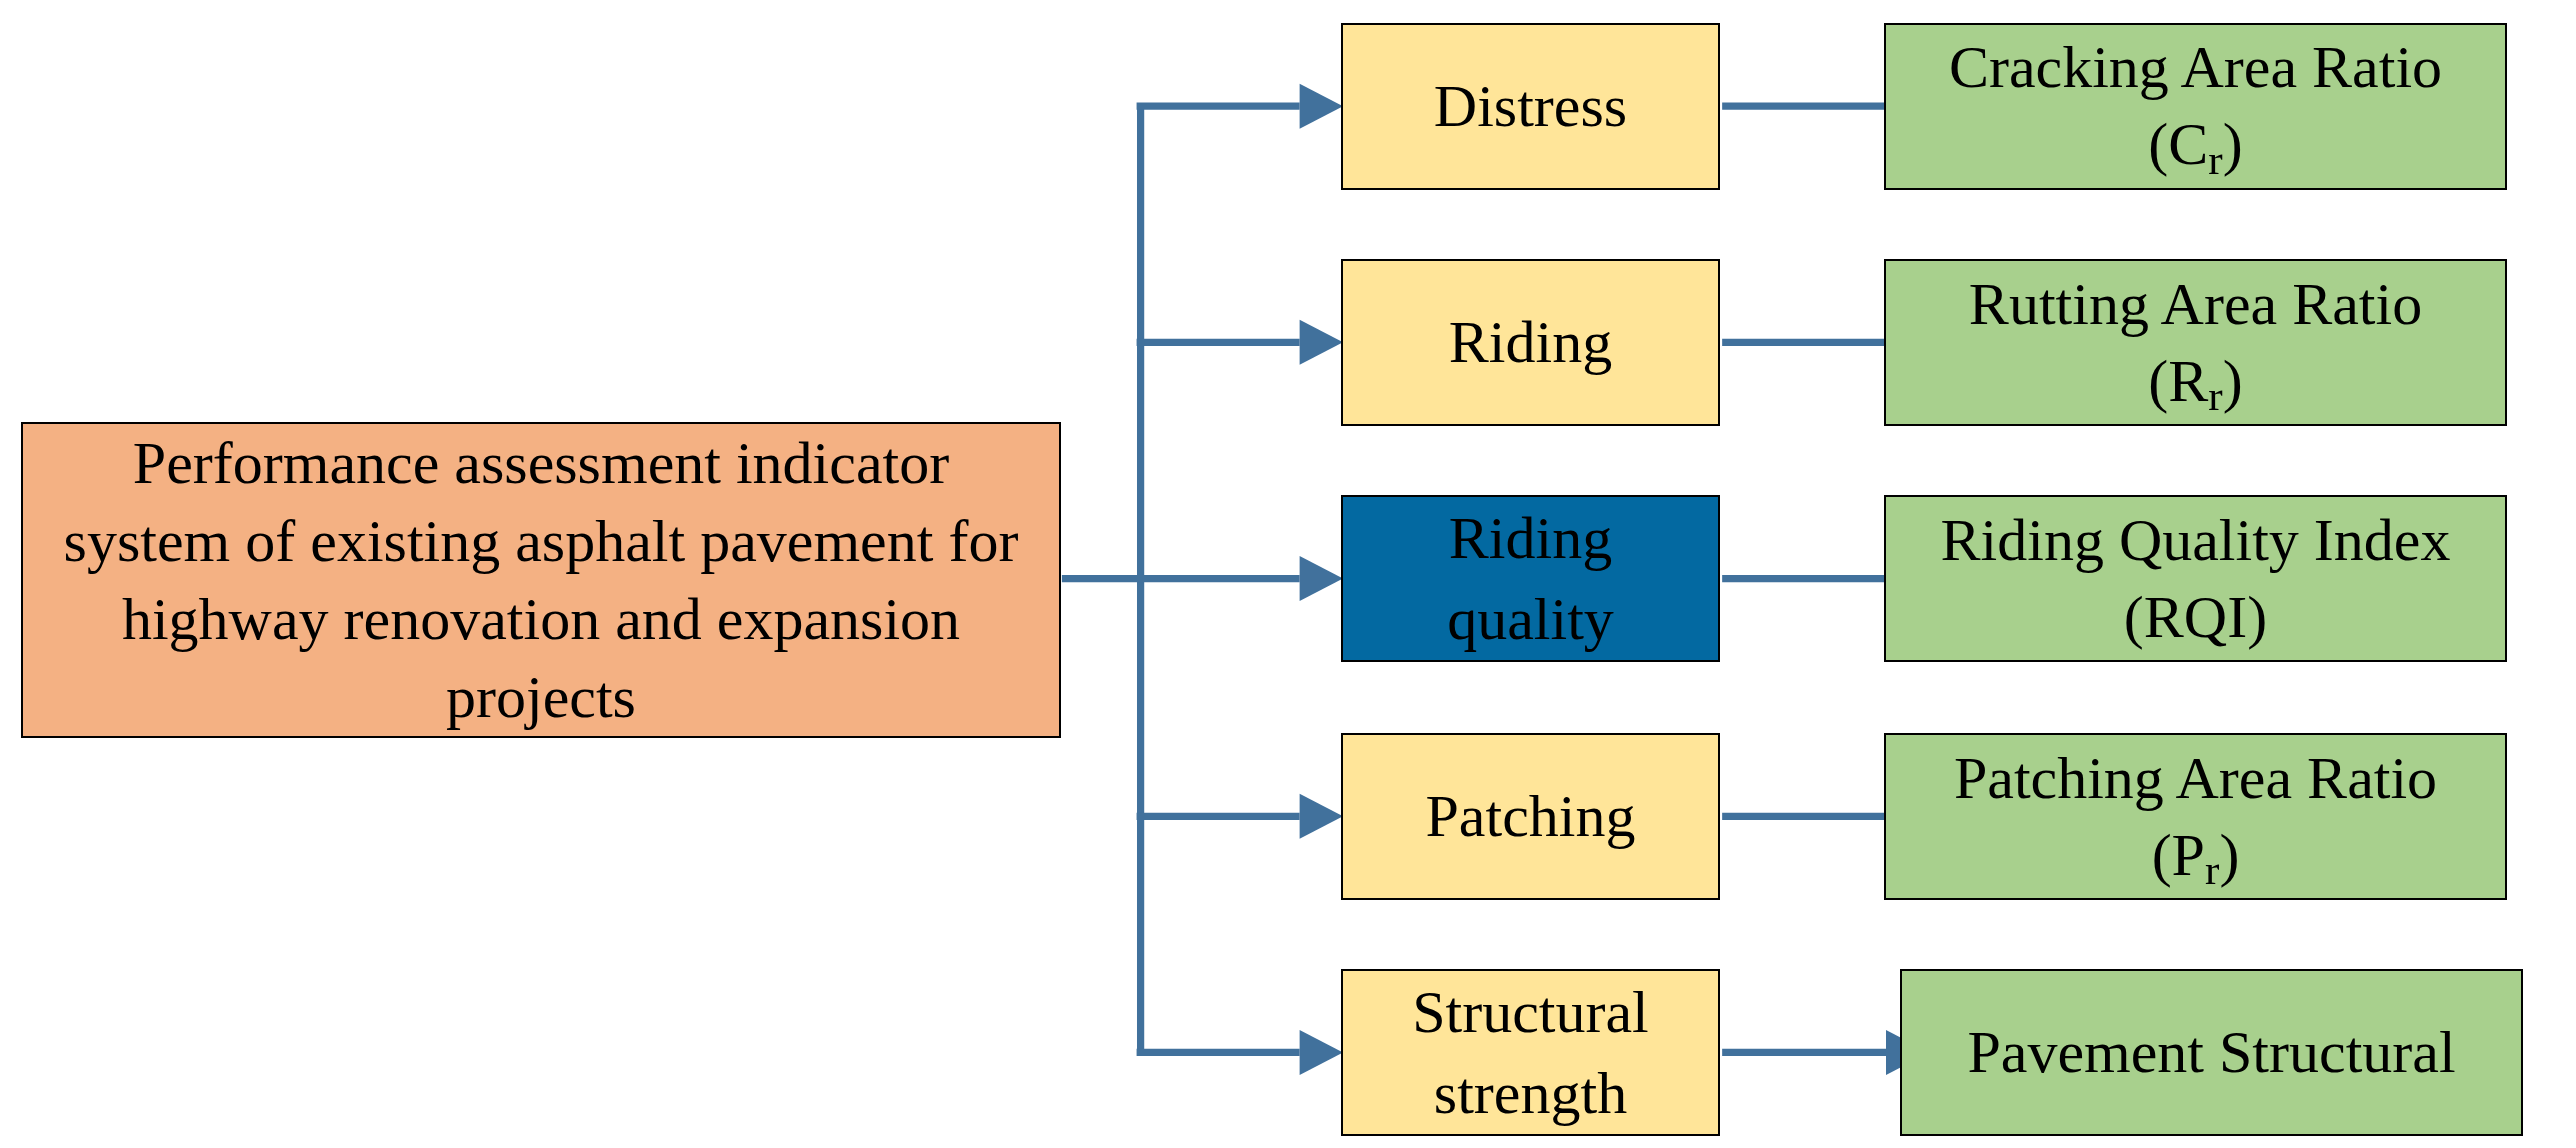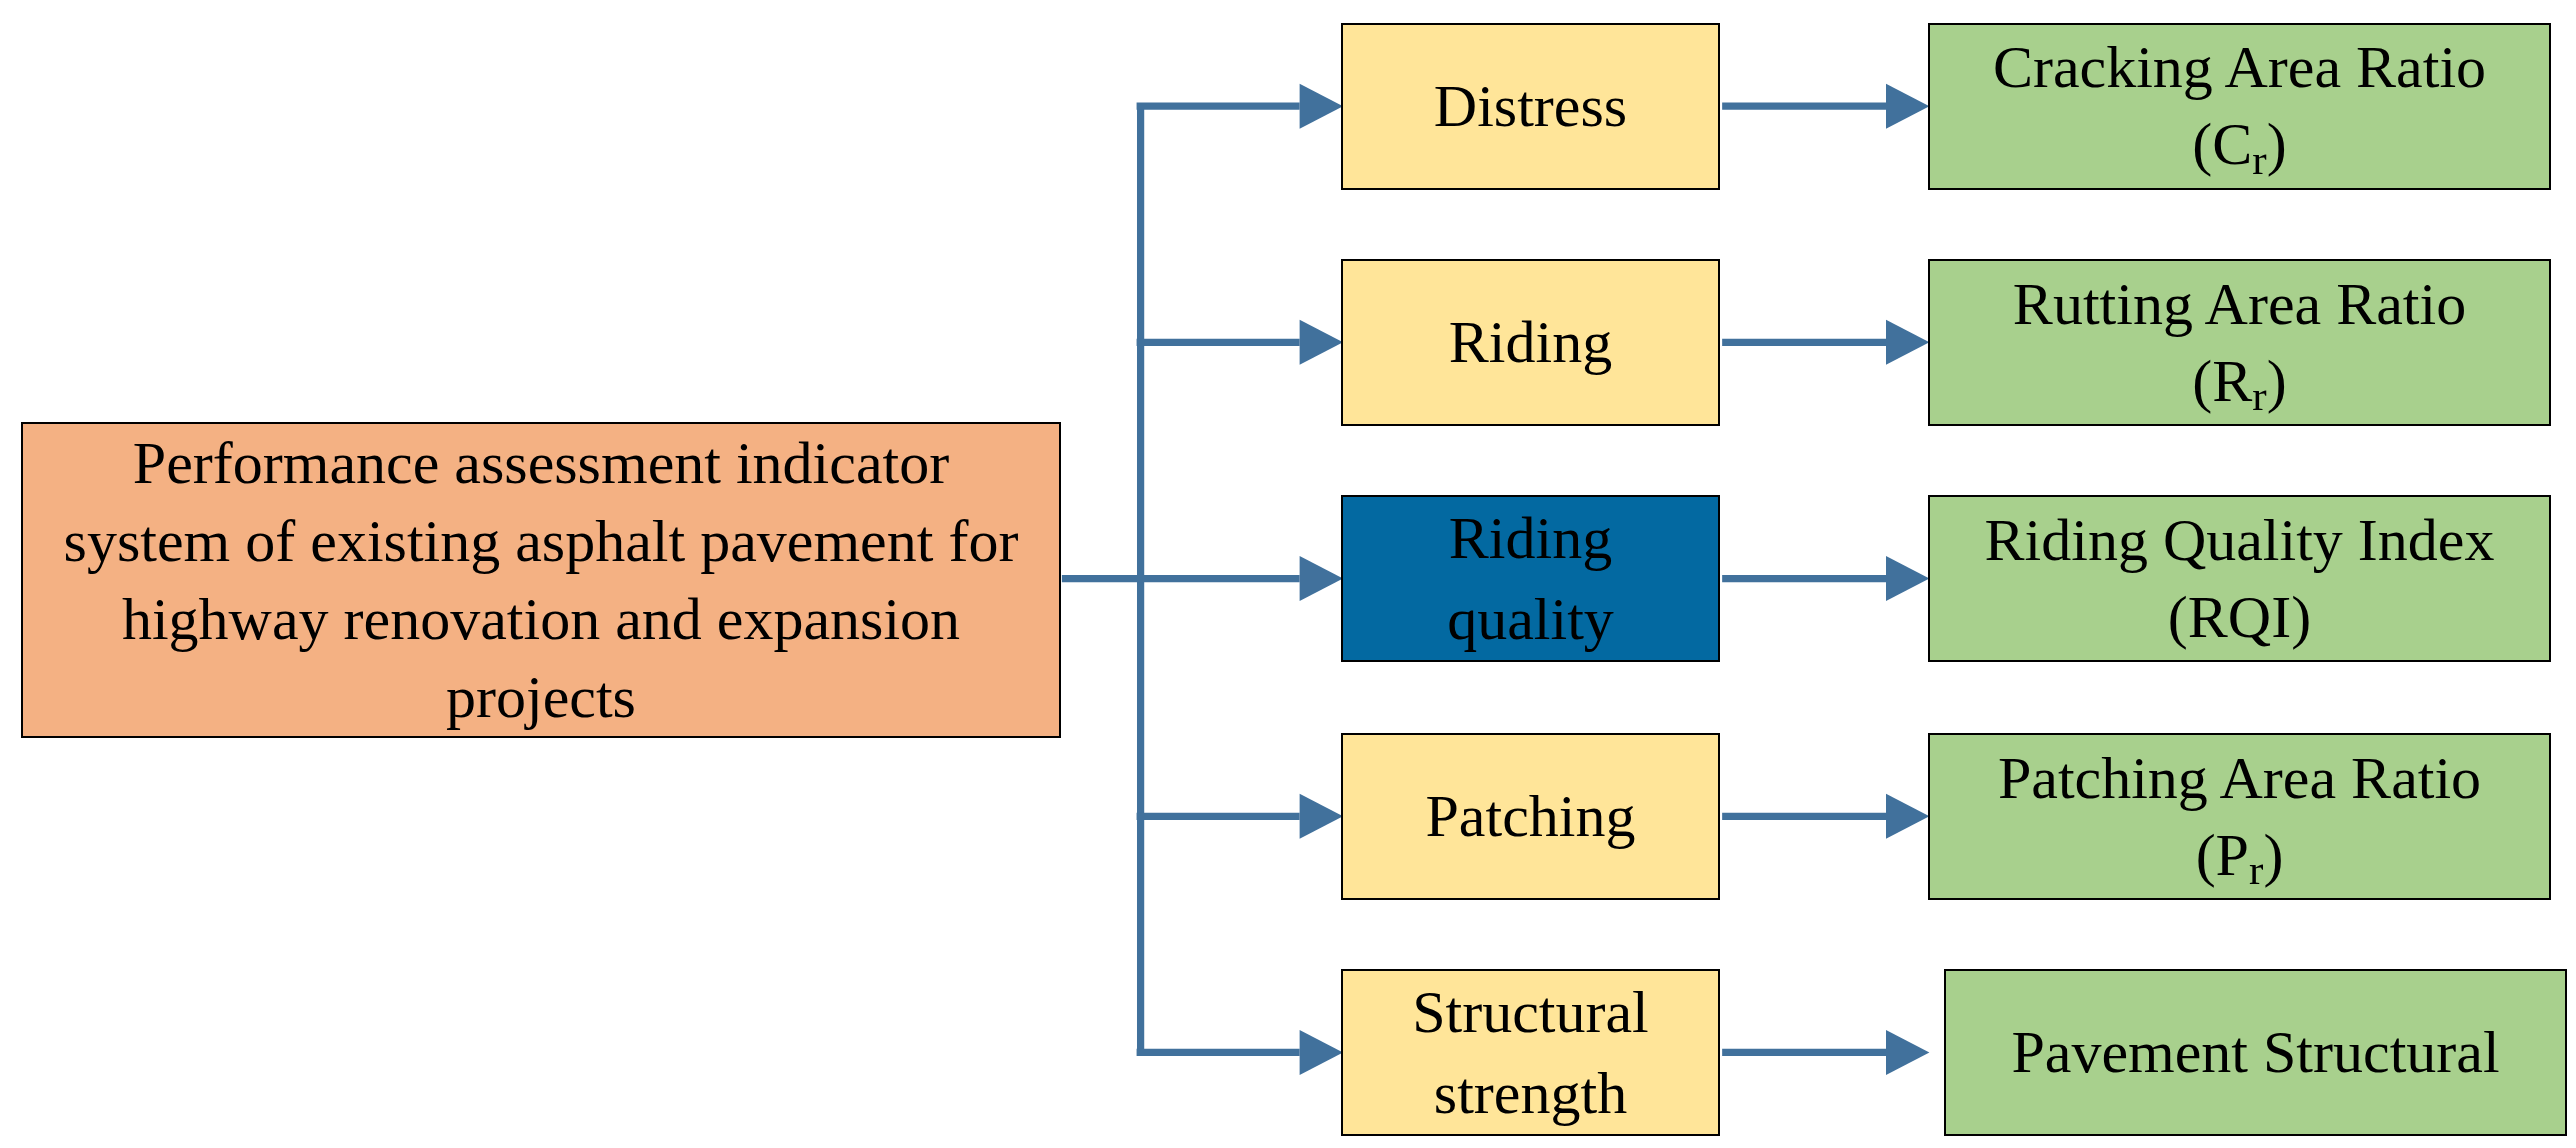--- a/index.html
+++ b/index.html
@@ -24,21 +24,21 @@
   .txt{white-space:pre-line;}
   .root{
     left:21px;top:422px;width:1040px;height:316px;
     font-size:60px;line-height:78px;
   }
   .cat{
     left:1341px;width:379px;height:167px;
     font-size:60px;line-height:81px;
   }
   .ind{
-    left:1928px;width:623px;height:167px;
+    left:1884px;width:623px;height:167px;
     font-size:60px;line-height:77px;
     flex-direction:column;
   }
   .ind .line{white-space:pre;}
   .sub{
     font-size:0.72em;
     position:relative;
     top:0.22em;
     line-height:0;
   }

